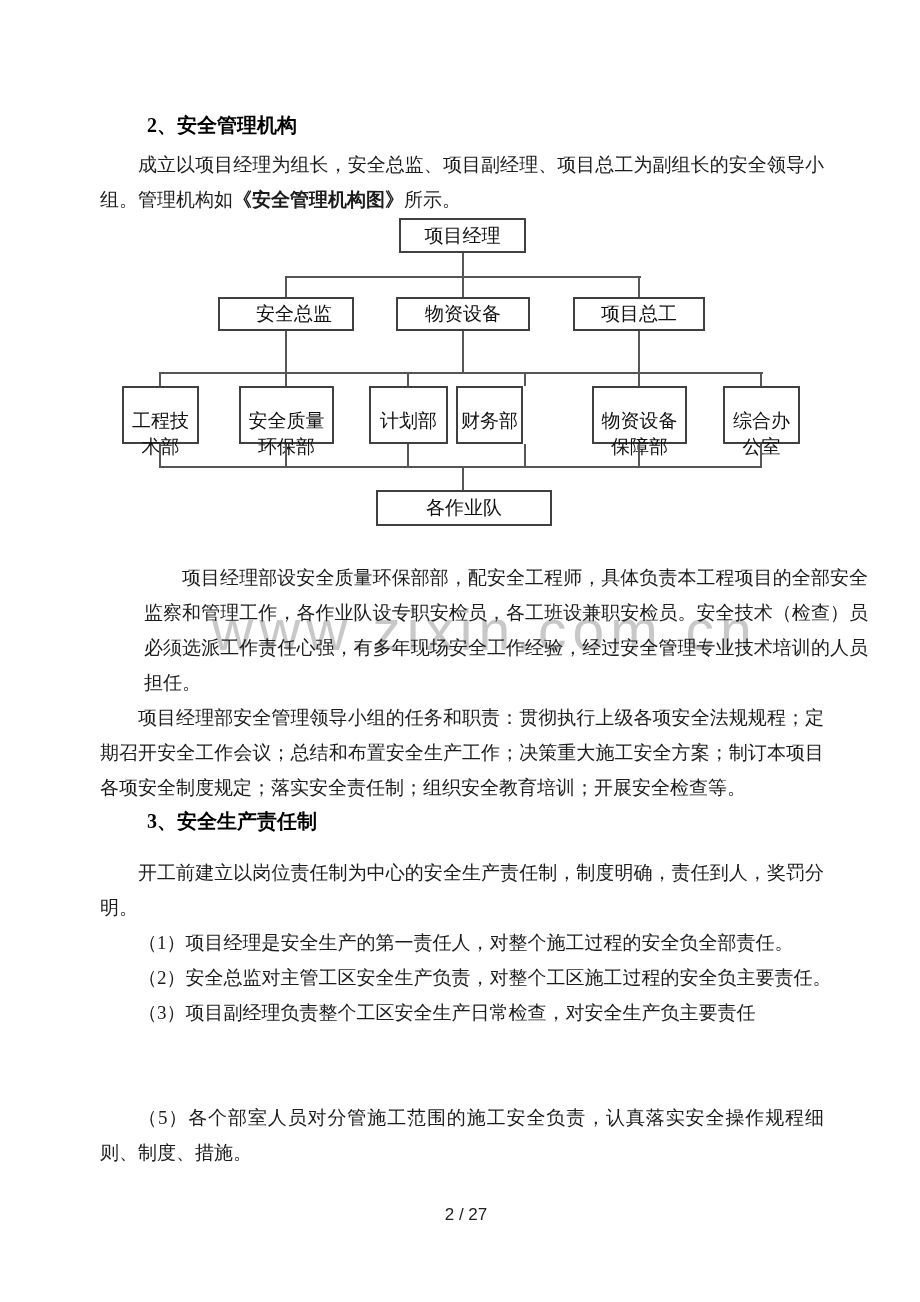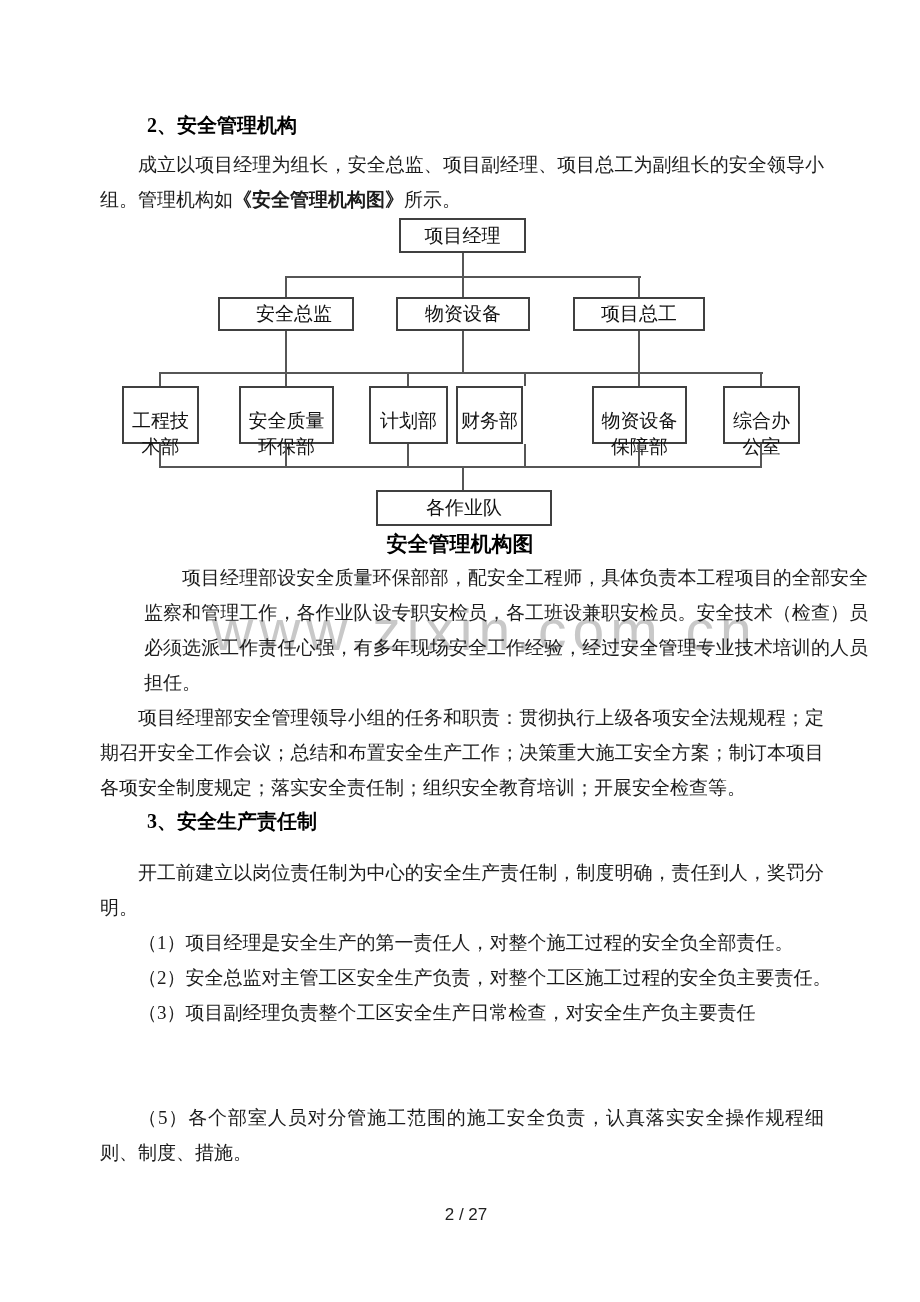--- a/index.html
+++ b/index.html
@@ -140,21 +140,20 @@
     <div class="vline" style="left:638px;top:444px;height:22px;"></div>
     <div class="vline" style="left:760px;top:444px;height:22px;"></div>
     <div class="hline" style="left:159px;top:466px;width:603px;"></div>
     <div class="vline" style="left:462px;top:466px;height:24px;"></div>
 
     <div class="box" style="left:376px;top:490px;width:176px;height:36px;">
       <span>各作业队</span>
     </div>
   </div>
 
-  <div class="caption">安全管理机构图</div>
 
   <div class="body-text indent" style="top:560px;margin-left:44px;">项目经理部设安全质量环保部部，配安全工程师，具体负责本工程项目的全部安全监察和管理工作，各作业队设专职安检员，各工班设兼职安检员。安全技术（检查）员必须选派工作责任心强，有多年现场安全工作经验，经过安全管理专业技术培训的人员担任。</div>
 
   <div class="body-text indent" style="top:700px;">项目经理部安全管理领导小组的任务和职责：贯彻执行上级各项安全法规规程；定期召开安全工作会议；总结和布置安全生产工作；决策重大施工安全方案；制订本项目各项安全制度规定；落实安全责任制；组织安全教育培训；开展安全检查等。</div>
 
   <div class="h-bold" style="top:806px;">3、安全生产责任制</div>
 
   <div class="body-text indent" style="top:855px;">开工前建立以岗位责任制为中心的安全生产责任制，制度明确，责任到人，奖罚分明。</div>
 
   <div class="body-text indent single-line" style="top:925px;">（1）项目经理是安全生产的第一责任人，对整个施工过程的安全负全部责任。</div>

